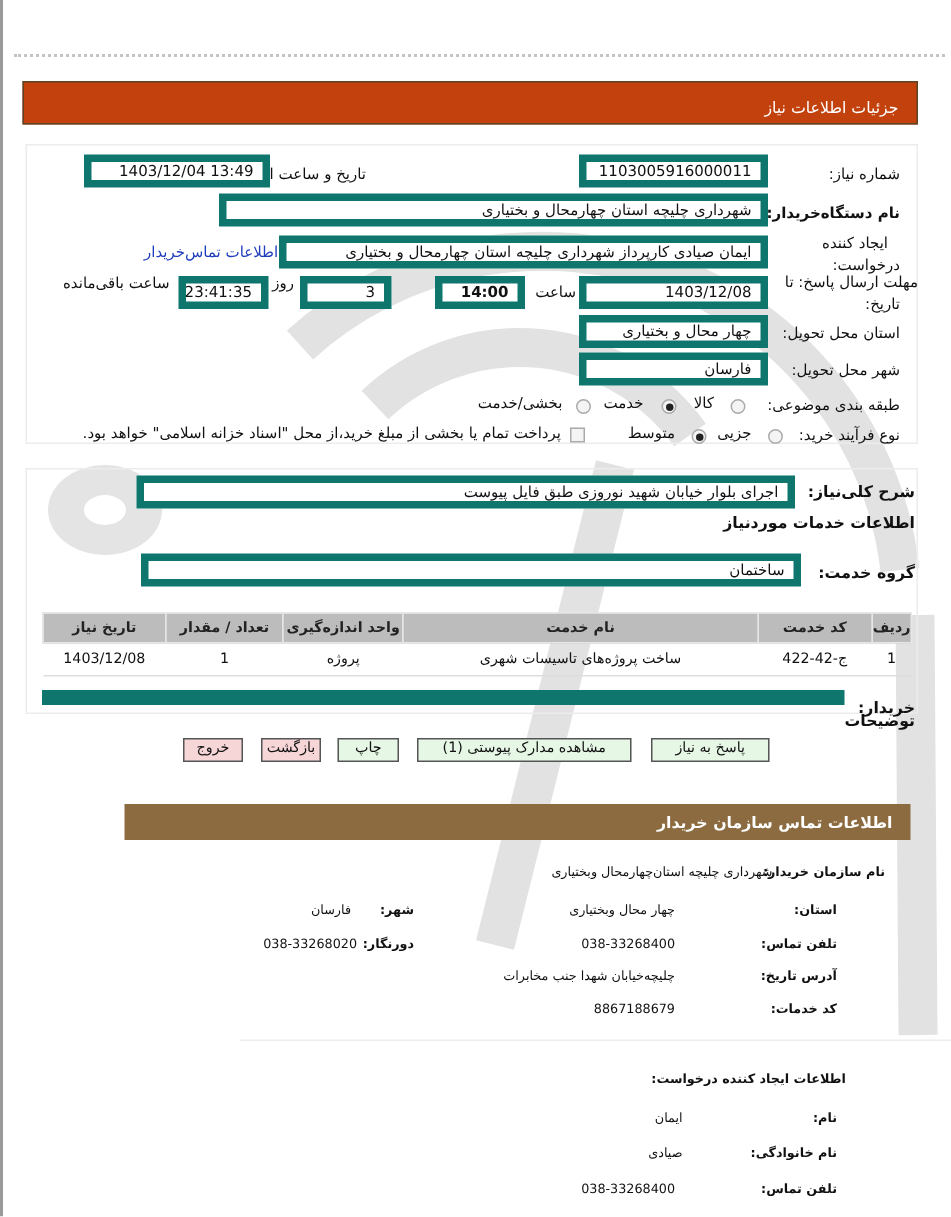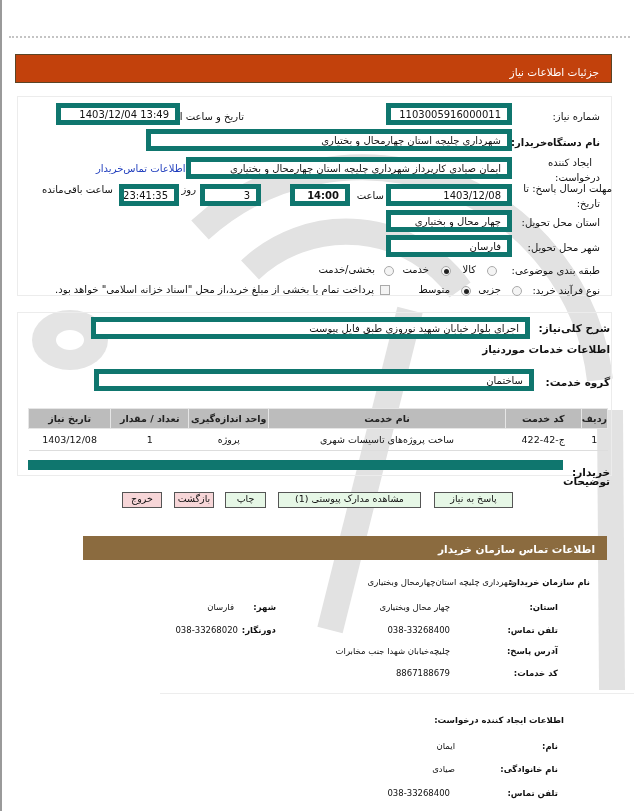--- a/index.html
+++ b/index.html
@@ -177,21 +177,21 @@
 <span class="lbl sm bold" style="right:76px; top:602px;">استان:</span>
 <span class="lbl sm" style="right:184px; top:602px;">چهار محال وبختیاری</span>
 <span class="lbl sm bold" style="right:358px; top:602px;">شهر:</span>
 <span class="lbl sm" style="right:400px; top:602px;">فارسان</span>
 
 <span class="lbl sm bold" style="right:76px; top:625px;">تلفن تماس:</span>
 <span class="lbl sm" style="right:184px; top:625px;">038-33268400</span>
 <span class="lbl sm bold" style="right:358px; top:625px;">دورنگار:</span>
 <span class="lbl sm" style="right:396px; top:625px;">038-33268020</span>
 
-<span class="lbl sm bold" style="right:76px; top:646px;">آدرس پاسخ:</span>
+<span class="lbl sm bold" style="right:76px; top:646px;">آدرس تاریخ:</span>
 <span class="lbl sm" style="right:184px; top:646px;margin-left:12px;">چلیچه‌خیابان شهدا جنب مخابرات</span>
 
 <span class="lbl sm bold" style="right:76px; top:668px;">کد خدمات:</span>
 <span class="lbl sm" style="right:184px; top:668px;">8867188679</span>
 
 <div class="sep" style="top:693px;"></div>
 
 <span class="lbl sm bold" style="right:70px; top:715px;">اطلاعات ایجاد کننده درخواست:</span>
 
 <span class="lbl sm bold" style="right:76px; top:741px;">نام:</span>

